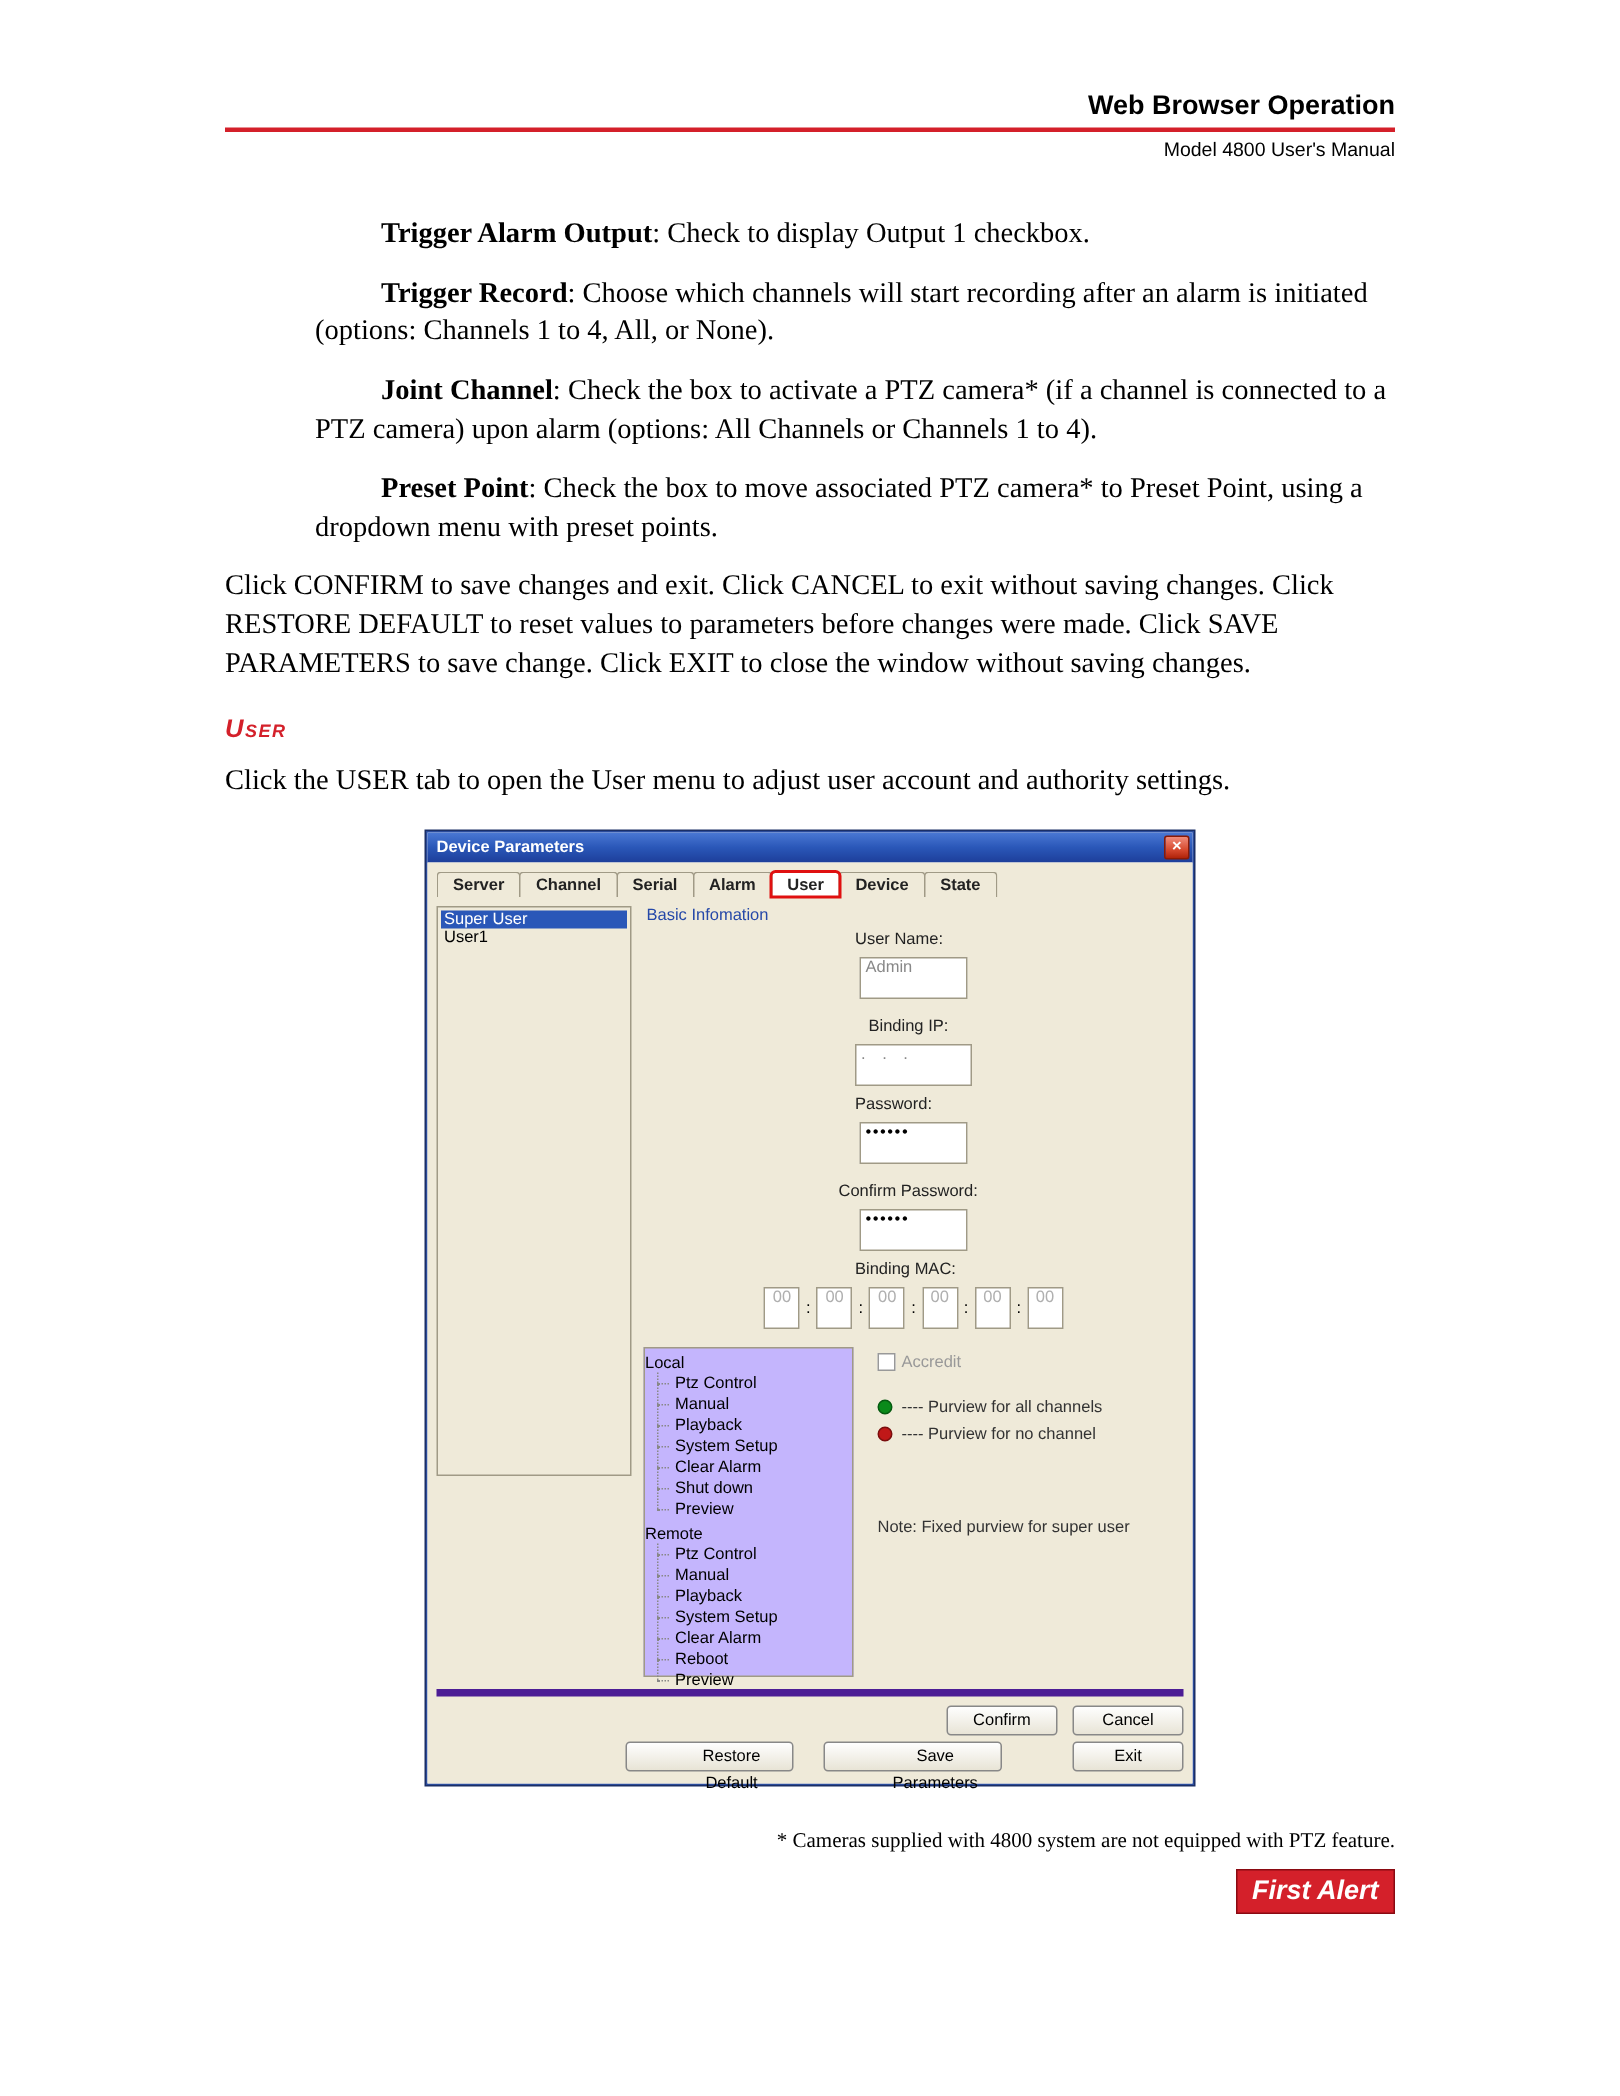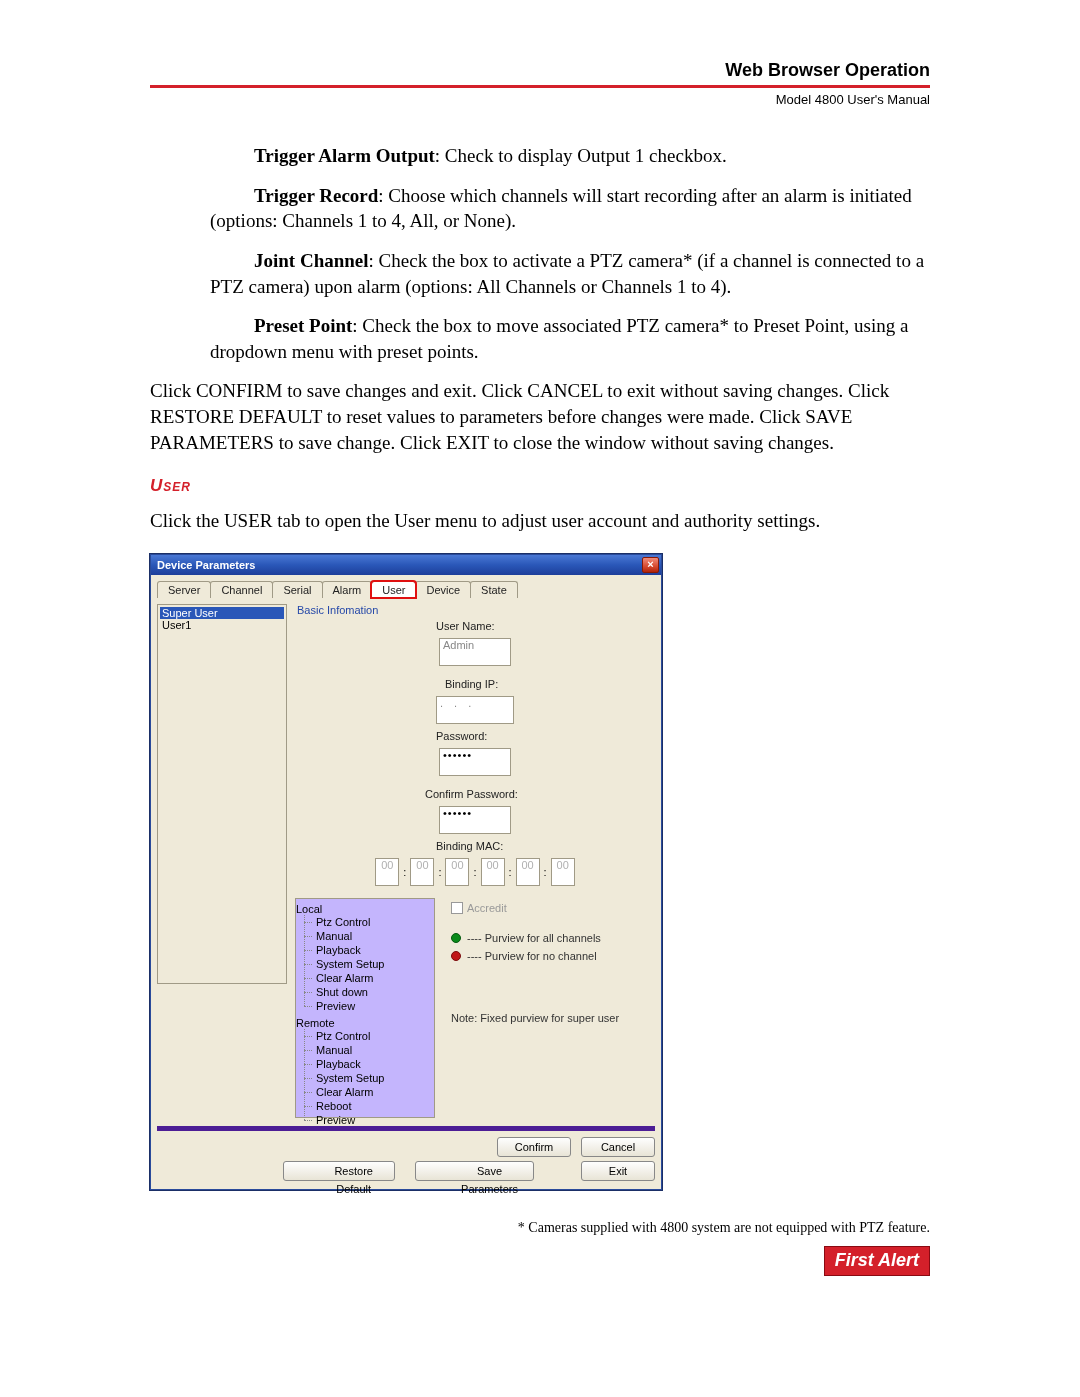--- a/index.html
+++ b/index.html
@@ -53,21 +53,21 @@
     font-variant: small-caps;
     color: #d4202a;
     letter-spacing: 1px;
     font-size: 17px;
     margin: 20px 0 10px 0;
   }
 
   
   .dialog-wrap {
     display: flex;
-    justify-content: flex-start;
+    justify-content: center;
     margin: 20px 0 12px 0;
   }
   .dlg {
     width: 510px;
     font-family: Tahoma, Arial, sans-serif;
     font-size: 11px;
     color: #000;
     border: 1px solid #2a4b9b;
     box-shadow: 0 0 0 1px #1b2f66;
   }
@@ -94,20 +94,21 @@
     border-radius: 2px;
   }
   .dlg-body {
     background: #efead9;
     padding: 6px 6px 8px 6px;
   }
   .tabs {
     display: flex;
     gap: 0;
     margin-bottom: 6px;
+    font-weight: bold;
   }
   .tab {
     border: 1px solid #a09a86;
     border-bottom: none;
     background: #efead9;
     padding: 2px 10px;
     border-radius: 3px 3px 0 0;
     margin-right: -1px;
     font-size: 11px;
     color: #222;

